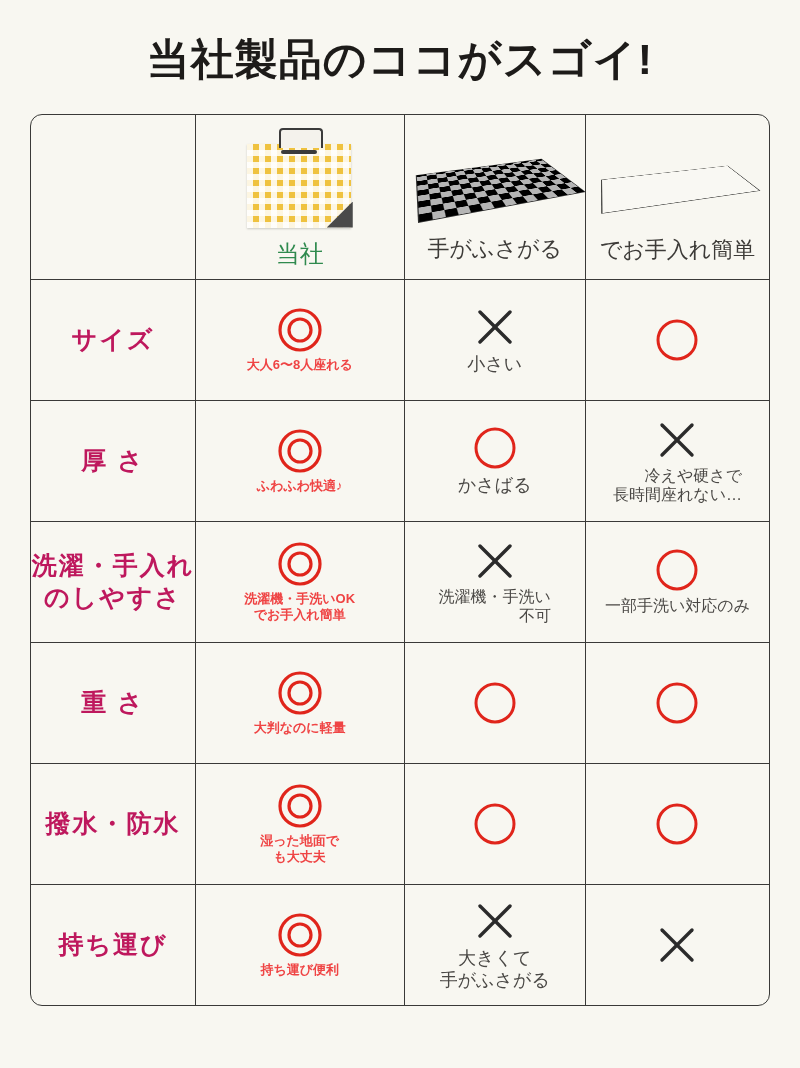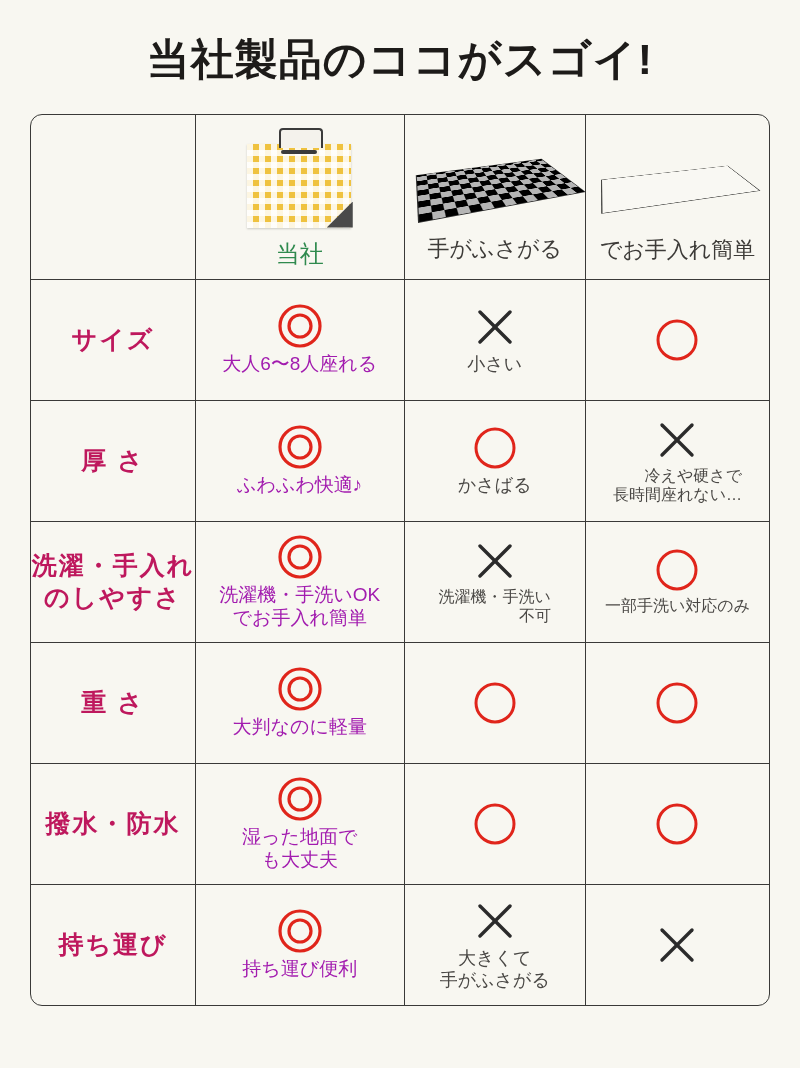--- a/index.html
+++ b/index.html
@@ -90,23 +90,23 @@
   .mark {
     display: block;
     line-height: 0;
   }
   .note {
     font-size: 18px;
     line-height: 1.18;
     color: #4a4845;
   }
   .note.ok {
-    color: #a21caf;
-    font-weight: normal;
-    font-size: 19px;
+    color: #ef4444;
+    font-weight: bold;
+    font-size: 13px;
   }
   .note.small {
     font-size: 16px;
     text-align: right;
   }
 
   
   .prod {
     position: relative;
     width: 118px;

